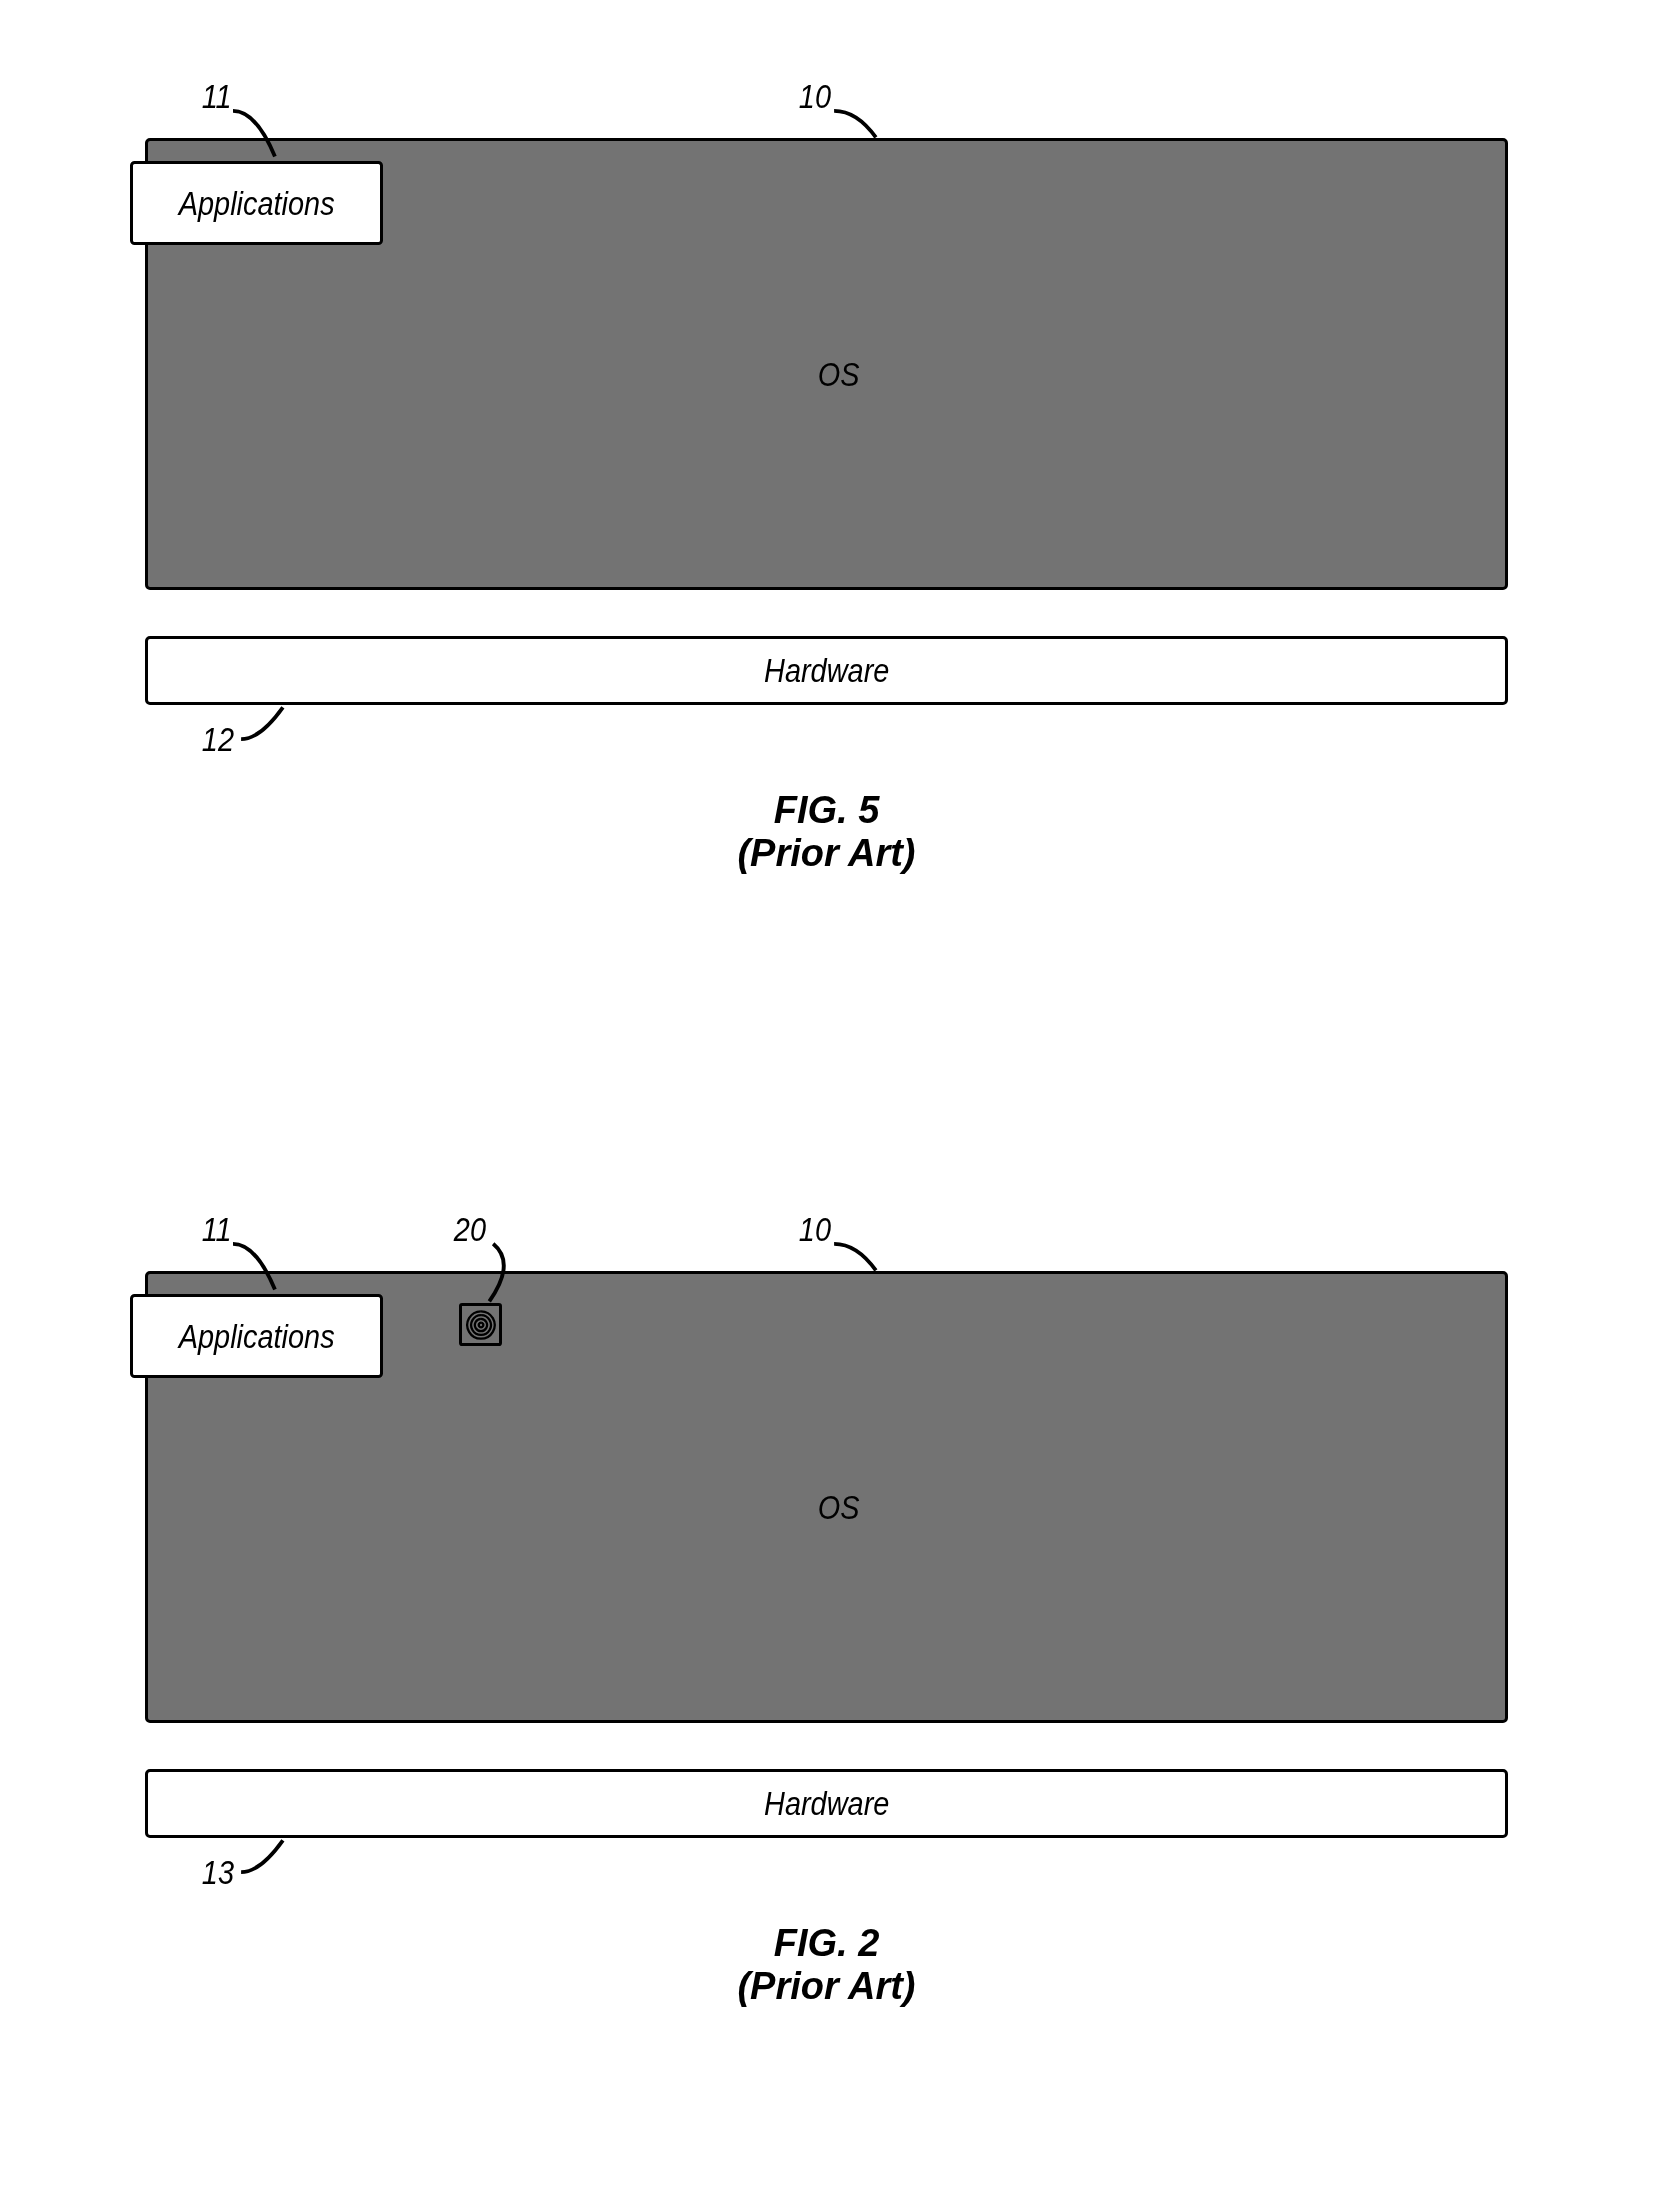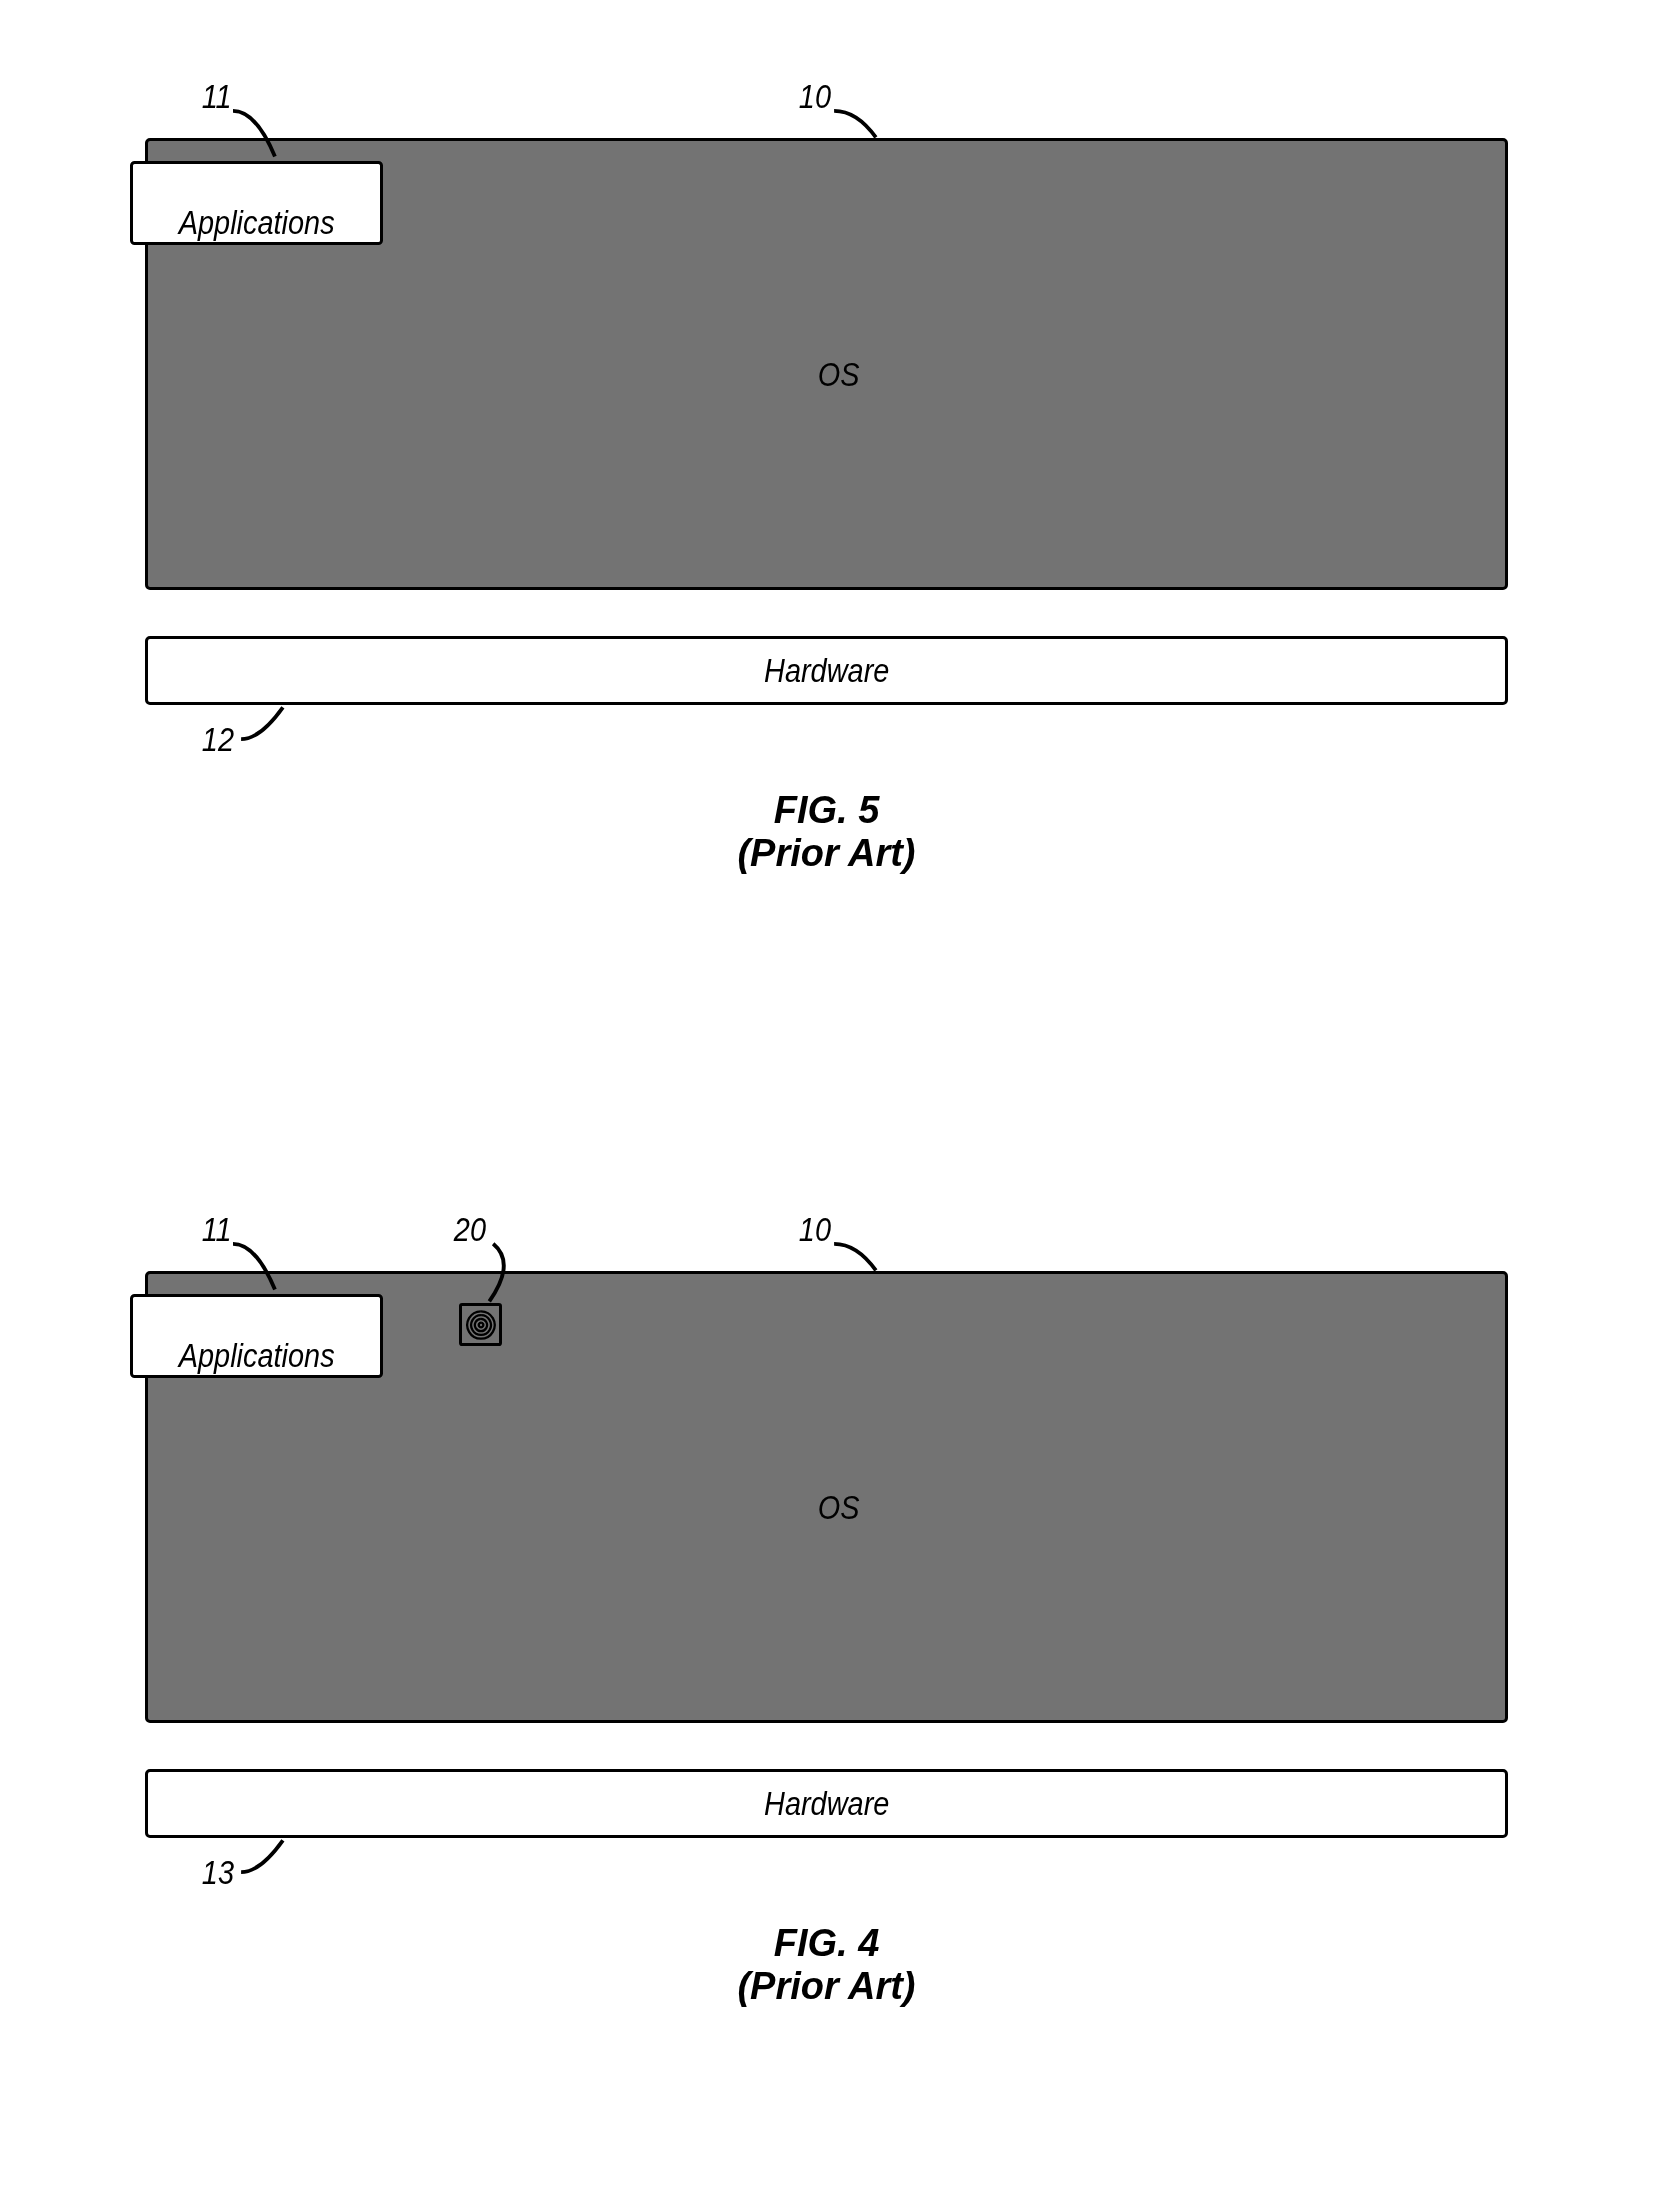--- a/index.html
+++ b/index.html
@@ -20,21 +20,21 @@
     border-radius: 5px;
     background: #737373;
     text-align: right;
   }
   .apps-box {
     position: absolute;
     border: 3.8px solid #000;
     border-radius: 4.6px;
     background: #fff;
     display: flex;
-    align-items: flex-end;
+    align-items: center;
     justify-content: center;
   }
   .hw-box {
     position: absolute;
     border: 3.8px solid #000;
     border-radius: 5px;
     background: #fff;
     display: flex;
     align-items: center;
     justify-content: center;
@@ -151,17 +151,17 @@
   <svg class="leader" style="left:685px; top:38px;" width="69" height="38" viewBox="0 0 90 50">
     <path d="M 5 5 Q 35 5 60 40" stroke="#000" stroke-width="5" fill="none"></path>
   </svg>
 
   <span class="ref-num" style="left:54px; top:651px;">13</span>
   <svg class="leader" style="left:92px; top:636px;" width="69" height="38" viewBox="0 0 90 50">
     <path d="M 60 3 Q 30 45 5 45" stroke="#000" stroke-width="5" fill="none"></path>
   </svg>
 
   <div class="caption" style="top:720px;">
-    <div>FIG. 4</div>
+    <div>FIG. 2</div>
     <div>(Prior Art)</div>
   </div>
 </div>
 
 
 </body></html>

